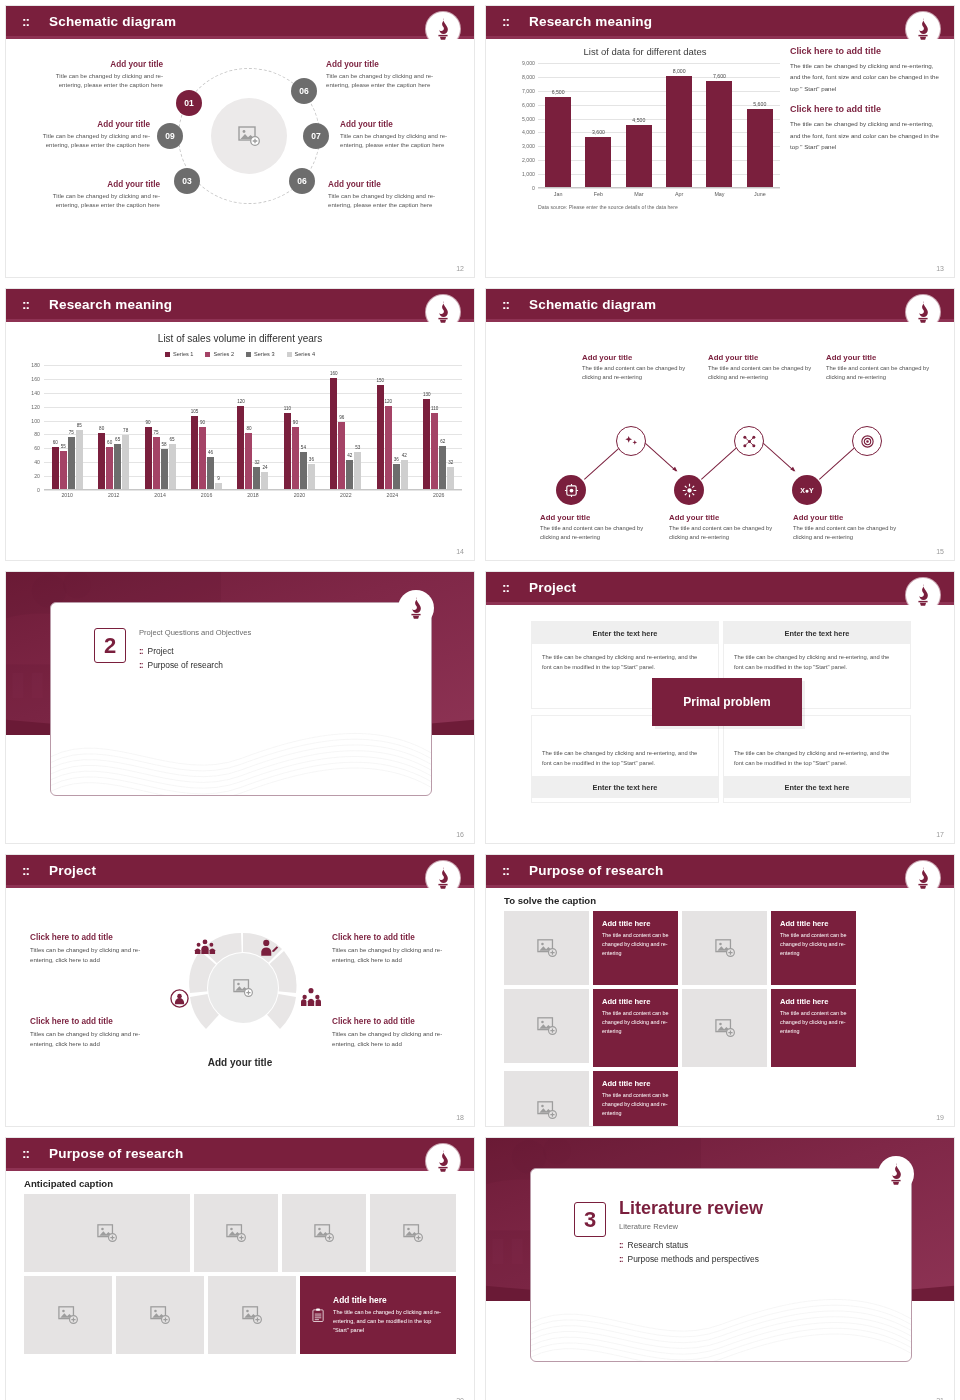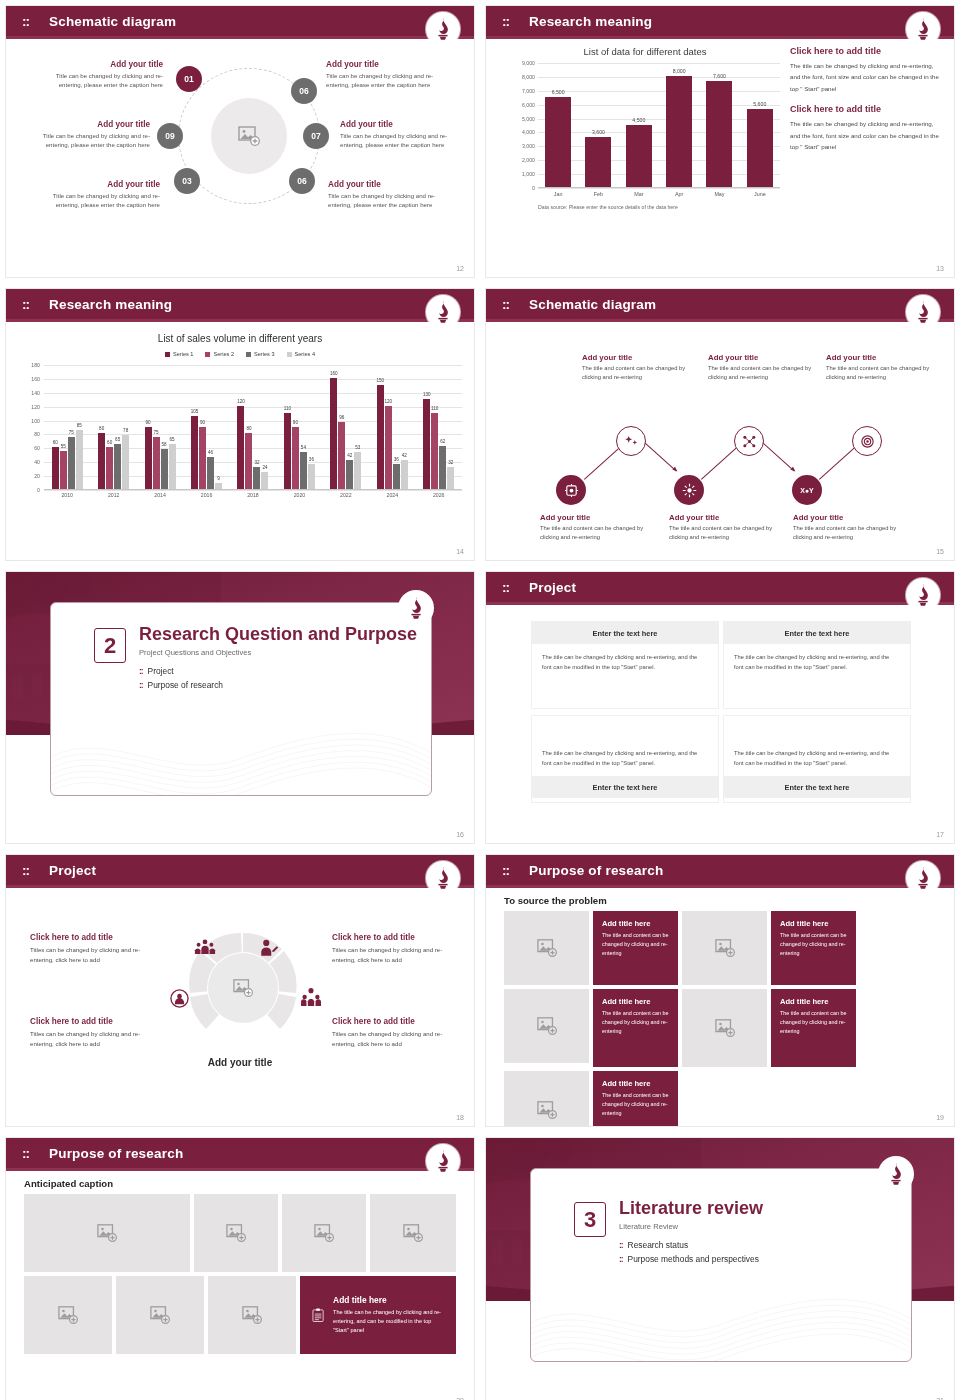--- a/index.html
+++ b/index.html
@@ -208,21 +208,21 @@
       <div class="bigcircle">
         <svg width="24" height="22" viewBox="0 0 24 22" class="imgph">
             <rect x="2" y="2" width="16" height="13" fill="none" stroke="#9d9d9d" stroke-width="1.4"></rect>
             <circle cx="7" cy="6.5" r="1.4" fill="#9d9d9d"></circle>
             <path d="M3.5 14l4.5-5 3 3.3 2.5-2.4 4.5 4.1z" fill="#9d9d9d"></path>
             <circle cx="18" cy="16" r="4.3" fill="#fff" stroke="#9d9d9d" stroke-width="1.3"></circle>
             <path d="M18 13.7v4.6M15.7 16h4.6" stroke="#9d9d9d" stroke-width="1.3"></path>
           </svg>
       </div>
 
-      <div class="numnode active" style="left:170px; top:26px;">
+      <div class="numnode active" style="left:170px; top:50px;">
           <span>01</span>
         </div>
       <div class="numnode" style="left:151px; top:83px;">
           <span>09</span>
         </div>
       <div class="numnode" style="left:168px; top:128px;text-align:right;">
           <span>03</span>
         </div>
       <div class="numnode" style="left:285px; top:38px;">
           <span>06</span>
@@ -664,21 +664,20 @@
       <svg viewBox="0 0 24 26" width="22" height="24">
           <path d="M12 1c2 3-1 4-1 6.5C11 10 13 10.4 13 12.4c0 1.6-1.3 2.8-2.8 2.8-1.3 0-2.3-.8-2.3-2 0 3.2 2.2 5.3 4.6 5.3 2.8 0 4.8-2.3 4.8-5 0-4.3-4.5-5.6-5.3-12.5z" fill="#7a1f3d"></path>
           <rect x="7" y="19.4" width="10" height="1.6" fill="#7a1f3d"></rect>
           <path d="M8.6 21.4h6.8l-1.1 3.4H9.7z" fill="#7a1f3d"></path>
         </svg>
     </div>
 
     <div class="div-inner">
       <div class="div-numbox">2</div>
       <div class="div-texts">
-        <div class="div-h1">Research Question and Purpose</div>
         <div class="div-sub">Project Questions and Objectives</div>
         <div class="div-list">
           <div class="div-li">
               <b>::</b>
               <span>Project</span>
             </div>
           <div class="div-li">
               <b>::</b>
               <span>Purpose of research</span>
             </div>
@@ -712,20 +711,21 @@
         <div class="qtext">The title can be changed by clicking and re-entering, and the font can be modified in the top "Start" panel.</div>
       </div>
       <div class="qbox" style="left:0; top:94px;">
         <div class="qtext" style="padding-top:32px;">The title can be changed by clicking and re-entering, and the font can be modified in the top "Start" panel.</div>
         <div class="qbar">Enter the text here</div>
       </div>
       <div class="qbox" style="left:192px; top:94px;">
         <div class="qtext" style="padding-top:32px;">The title can be changed by clicking and re-entering, and the font can be modified in the top "Start" panel.</div>
         <div class="qbar">Enter the text here</div>
       </div>
+      <div class="primal">Primal problem</div>
     </div>
     <div class="pagenum">17</div>
   </div>
 
   <div class="slide">
     <div class="hdr">
       <span class="hdr-dots">::</span>
       <span class="hdr-title">Project</span>
     </div>
     <div class="hdr-accentline"></div>
@@ -821,21 +821,21 @@
       <span class="hdr-title">Purpose of research</span>
     </div>
     <div class="hdr-accentline"></div>
     <div class="logo">
       <svg viewBox="0 0 24 26">
           <path d="M12 1c2 3-1 4-1 6.5C11 10 13 10.4 13 12.4c0 1.6-1.3 2.8-2.8 2.8-1.3 0-2.3-.8-2.3-2 0 3.2 2.2 5.3 4.6 5.3 2.8 0 4.8-2.3 4.8-5 0-4.3-4.5-5.6-5.3-12.5z" fill="#7a1f3d"></path>
           <rect x="7" y="19.4" width="10" height="1.6" fill="#7a1f3d"></rect>
           <path d="M8.6 21.4h6.8l-1.1 3.4H9.7z" fill="#7a1f3d"></path>
         </svg>
     </div>
-    <div class="subhead">To source the problem</div>
+    <div class="subhead">To solve the caption</div>
     <div class="tiles" id="s19tiles">
         <div class="tile" style="width: 85px; height: 74px;">
           <svg width="22" height="20" viewBox="0 0 24 22">
             <rect x="2" y="2" width="16" height="13" fill="none" stroke="#9d9d9d" stroke-width="1.4"></rect>
             <circle cx="7" cy="6.5" r="1.4" fill="#9d9d9d"></circle>
             <path d="M3.5 14l4.5-5 3 3.3 2.5-2.4 4.5 4.1z" fill="#9d9d9d"></path>
             <circle cx="18" cy="16" r="4.3" fill="#e5e3e3" stroke="#9d9d9d" stroke-width="1.3"></circle>
             <path d="M18 13.7v4.6M15.7 16h4.6" stroke="#9d9d9d" stroke-width="1.3"></path>
           </svg>
         </div>

